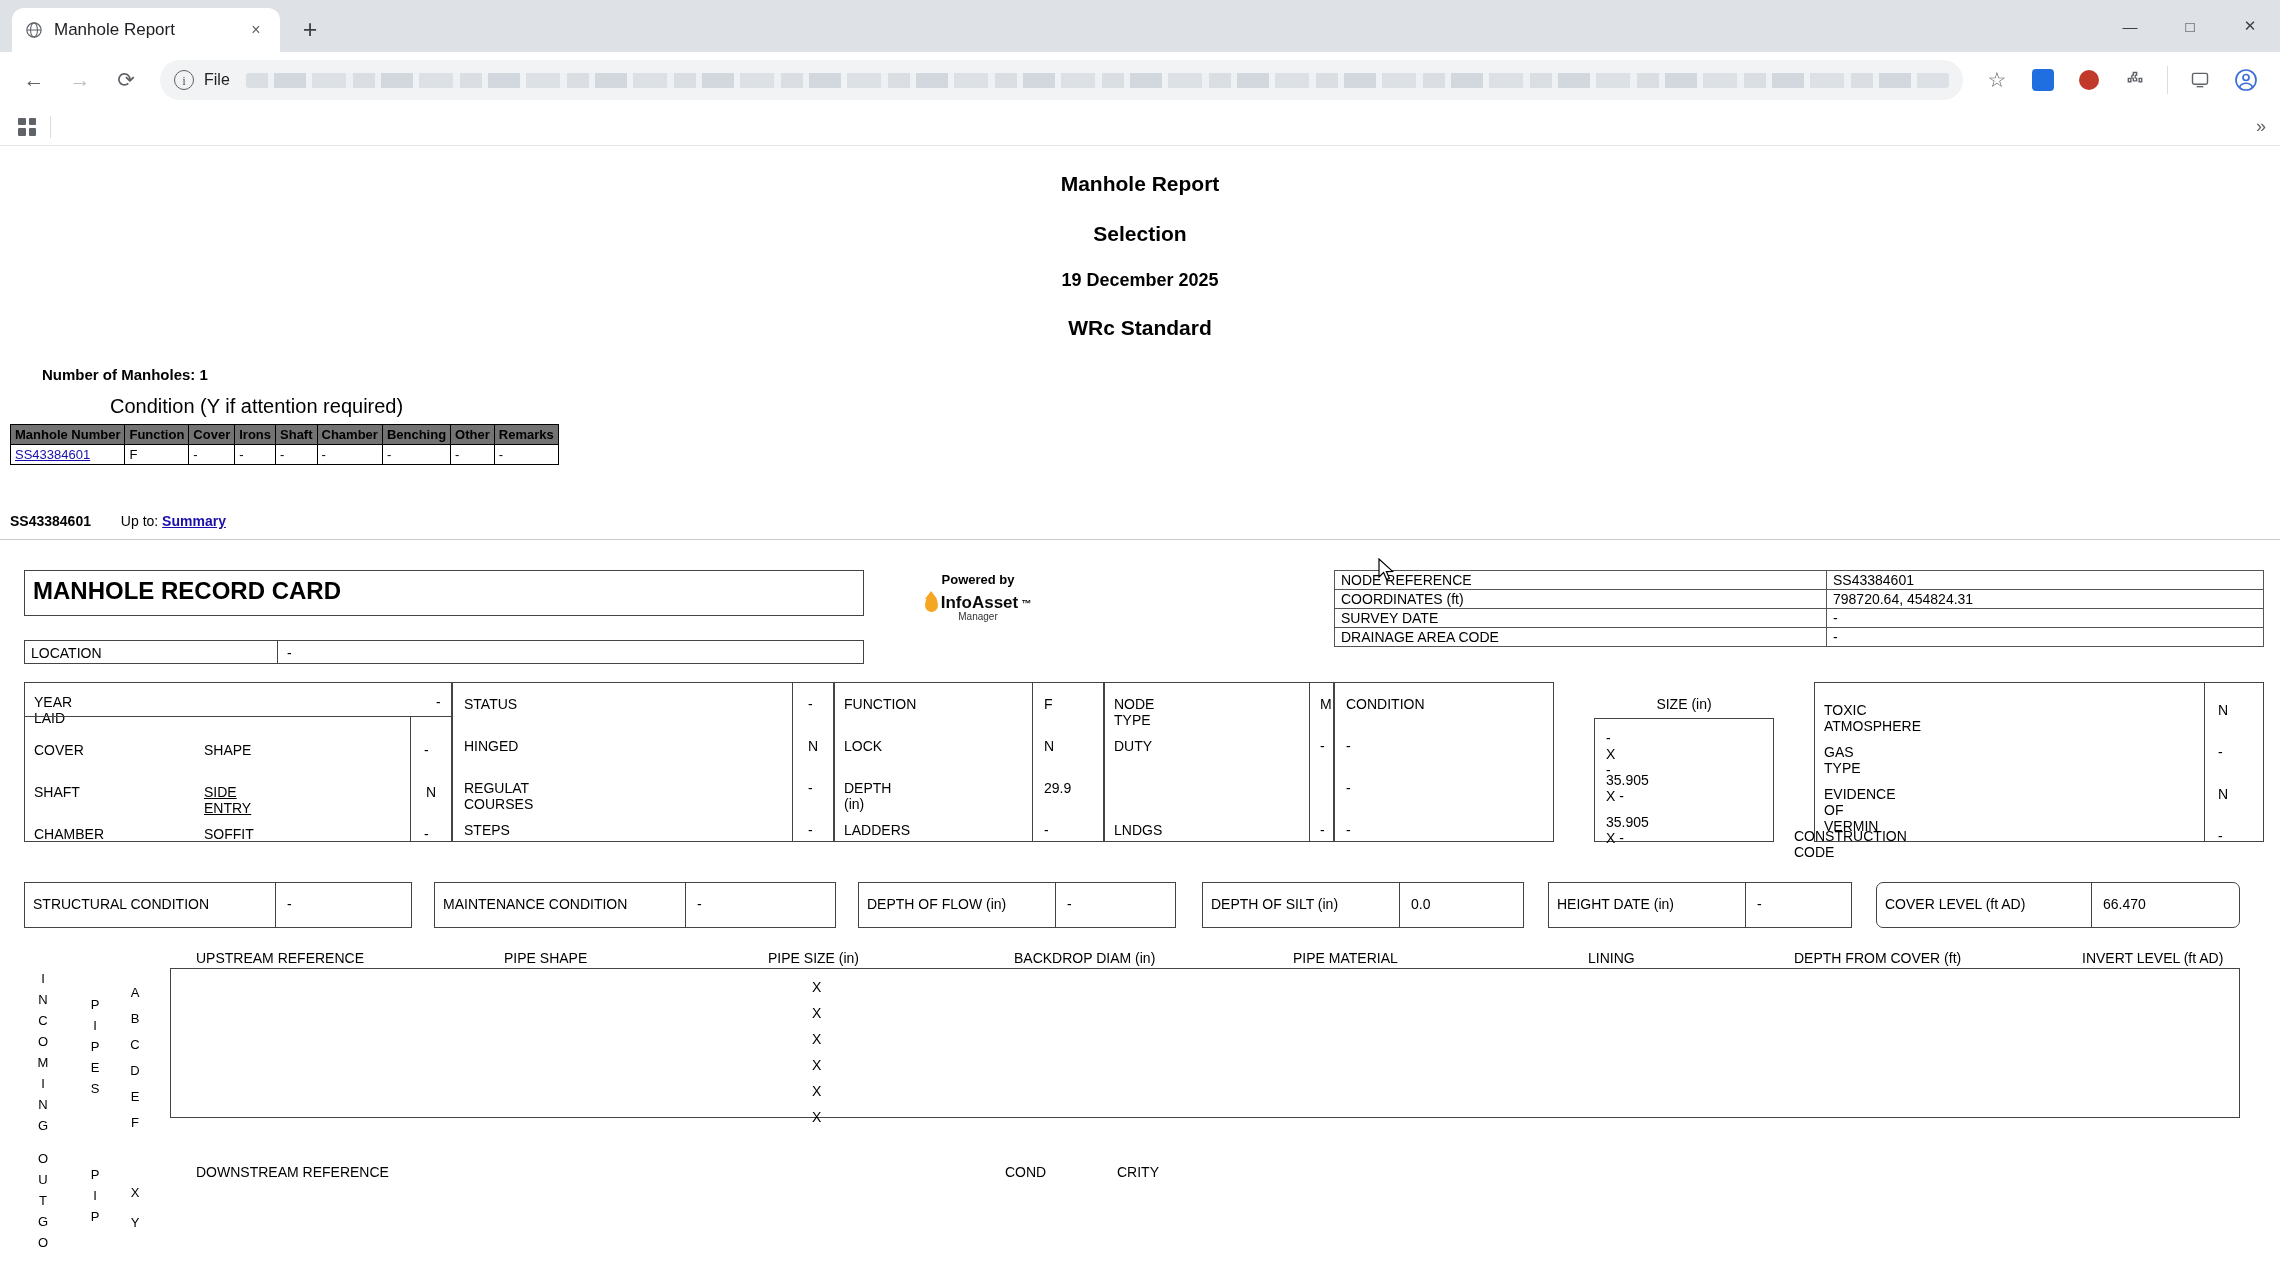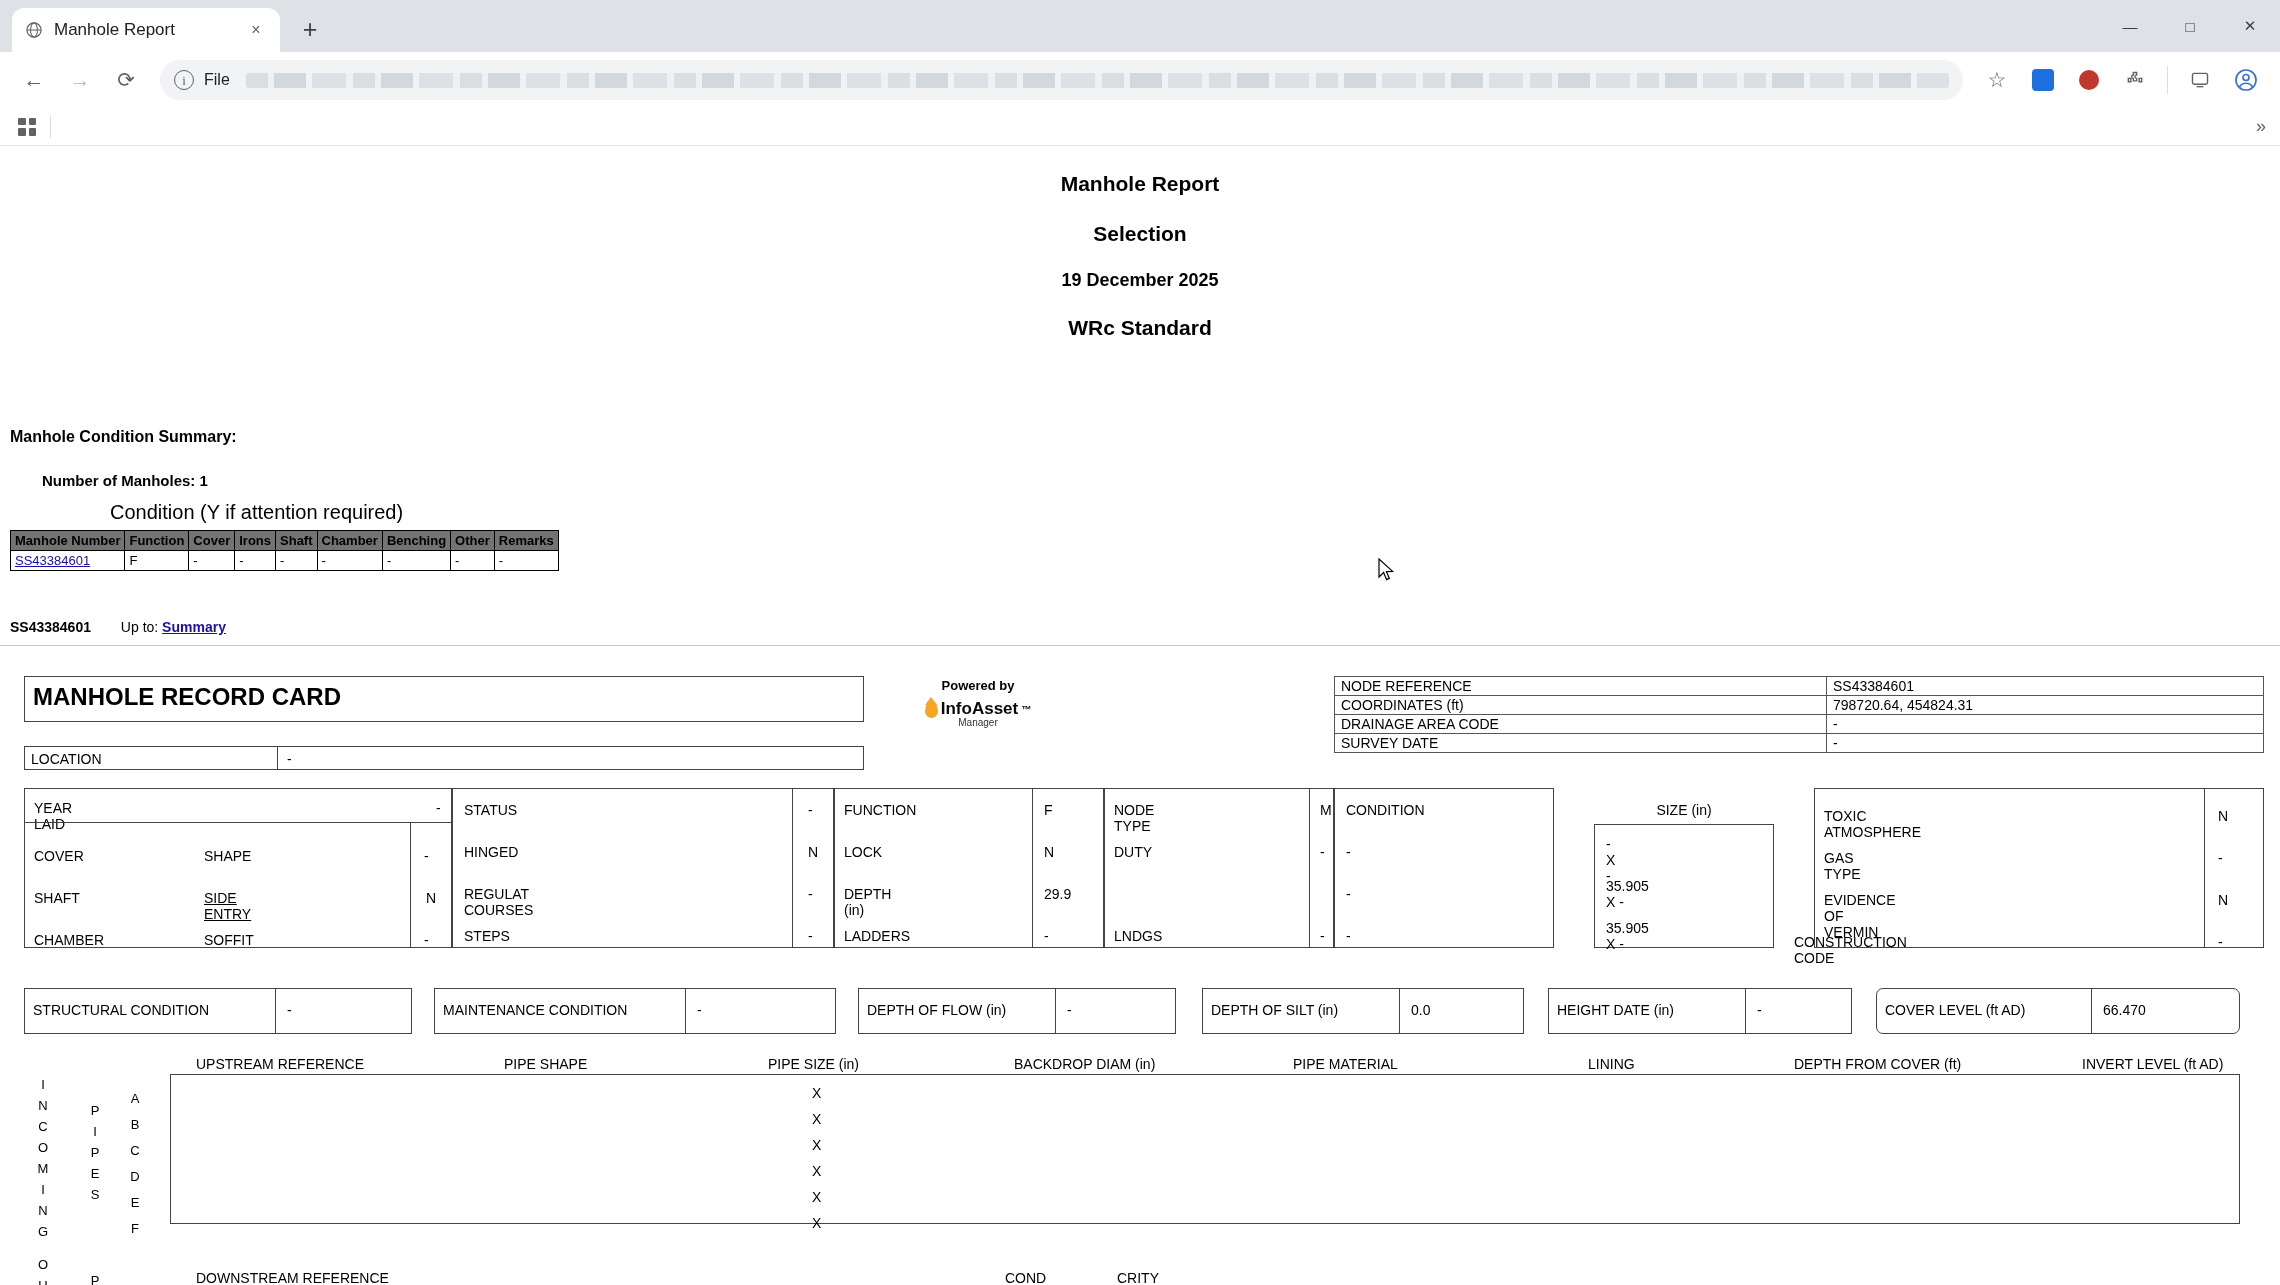--- a/index.html
+++ b/index.html
@@ -303,21 +303,20 @@
   </div>
 </div>
 
 <div class="page">
 
   <div class="rpt-title t1">Manhole Report</div>
   <div class="rpt-title t2">Selection</div>
   <div class="rpt-title t3">19 December 2025</div>
   <div class="rpt-title t4">WRc Standard</div>
 
-  <div class="summary-head">Manhole Condition Summary:</div>
   <div class="num-manholes">Number of Manholes: 1</div>
   <div class="cond-caption">Condition (Y if attention required)</div>
 
   <table class="cond">
     <thead>
       <tr>
         <th>Manhole Number</th>
         <th>Function</th>
         <th>Cover</th>
         <th>Irons</th>
@@ -378,25 +377,25 @@
       <tbody>
           <tr>
         <td class="k">NODE REFERENCE</td>
         <td>SS43384601</td>
       </tr>
       <tr>
         <td class="k">COORDINATES (ft)</td>
         <td>798720.64, 454824.31</td>
       </tr>
       <tr>
-        <td class="k">DRAINAGE AREA CODE</td>
+        <td class="k">SURVEY DATE</td>
         <td>-</td>
       </tr>
       <tr>
-        <td class="k">SURVEY DATE</td>
+        <td class="k">DRAINAGE AREA CODE</td>
         <td>-</td>
       </tr>
     </tbody>
       </table>
 
     <div class="grid">
 
       <div class="gcell" style="left:0;top:0;width:428px;height:160px;"></div>
       <div class="grow" style="left:10px;top:12px;">YEAR LAID</div>
       <div class="grow" style="left:412px;top:12px;">-</div>

